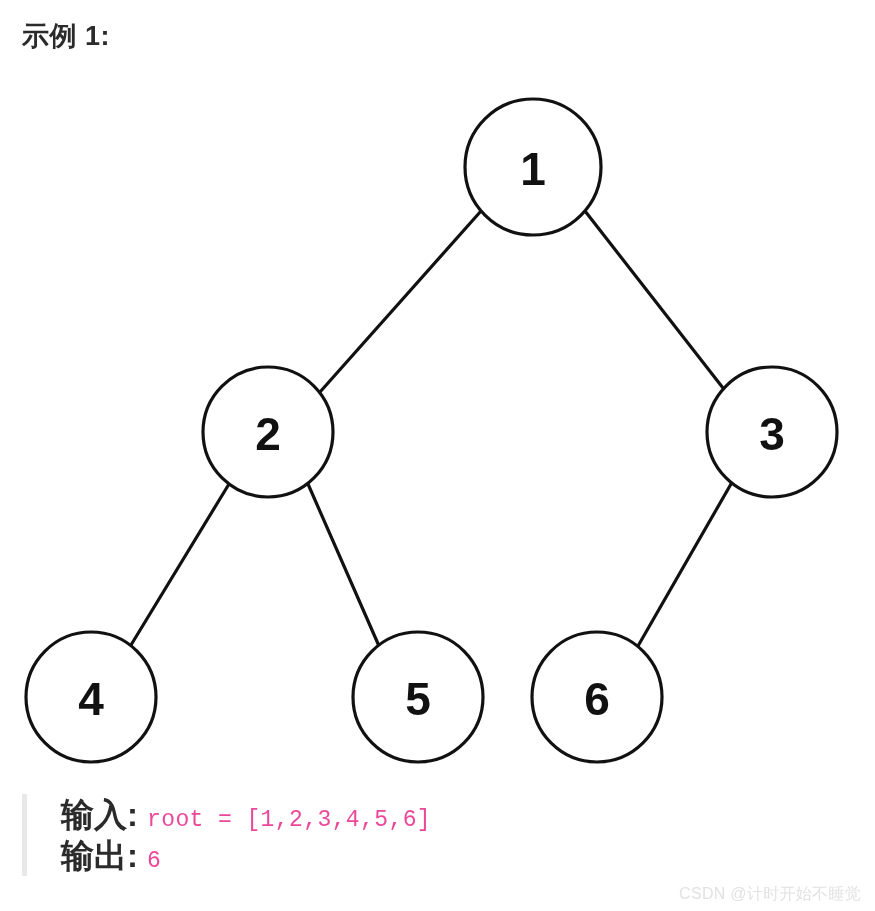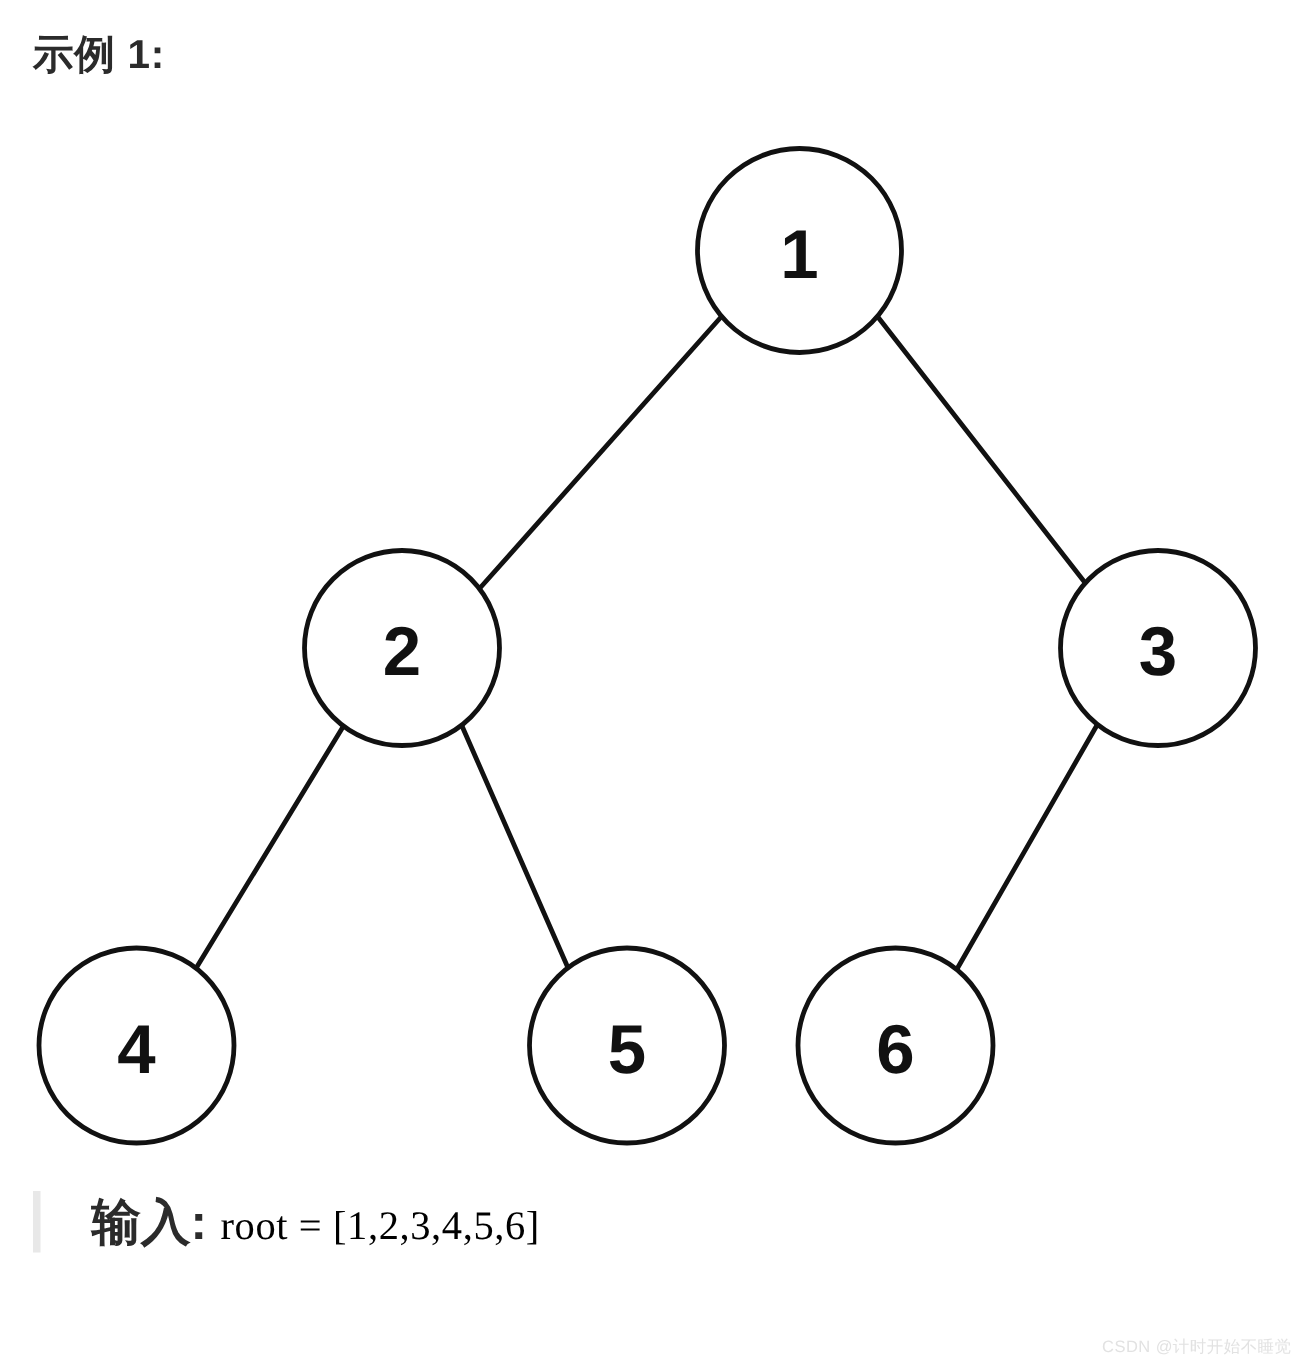--- a/index.html
+++ b/index.html
@@ -73,35 +73,35 @@
     line-height: 41px;
     height: 41px;
   }
   .io-label {
     font-family: "Liberation Sans", "DejaVu Sans", sans-serif;
     font-size: 33px;
     font-weight: 700;
     color: #2b2b2b;
   }
   .io-value {
-    font-family: Liberation Serif, serif;
-    font-size: 27px;
+    font-family: Liberation Mono, monospace;
+    font-size: 23px;
     font-weight: 400;
-    color: #000000;
+    color: #ec4899;
     margin-left: 9px;
     letter-spacing: 0.4px;
   }
 
   
   .watermark {
     position: absolute;
     right: 14px;
     bottom: 6px;
     font-family: "Liberation Sans", "DejaVu Sans", sans-serif;
-    font-size: 11px;
+    font-size: 16px;
     color: #e2e2e2;
     white-space: nowrap;
     letter-spacing: 0.3px;
     text-align: right;
   }
 </style>
 </head>
 <body>
 
 <div class="example-title">示例 1:</div>
@@ -143,15 +143,18 @@
         <text class="tree-node-label" x="597" y="621">6</text>
       </g>
     </g>
   </svg>
 </div>
 
 <div class="io-block">
   <div class="io-line">
     <span class="io-label">输入:</span><span class="io-value">root = [1,2,3,4,5,6]</span>
   </div>
+  <div class="io-line">
+    <span class="io-label">输出:</span><span class="io-value">6</span>
+  </div>
 </div>
 
 <div class="watermark">CSDN @计时开始不睡觉</div>
 
 </body></html>

